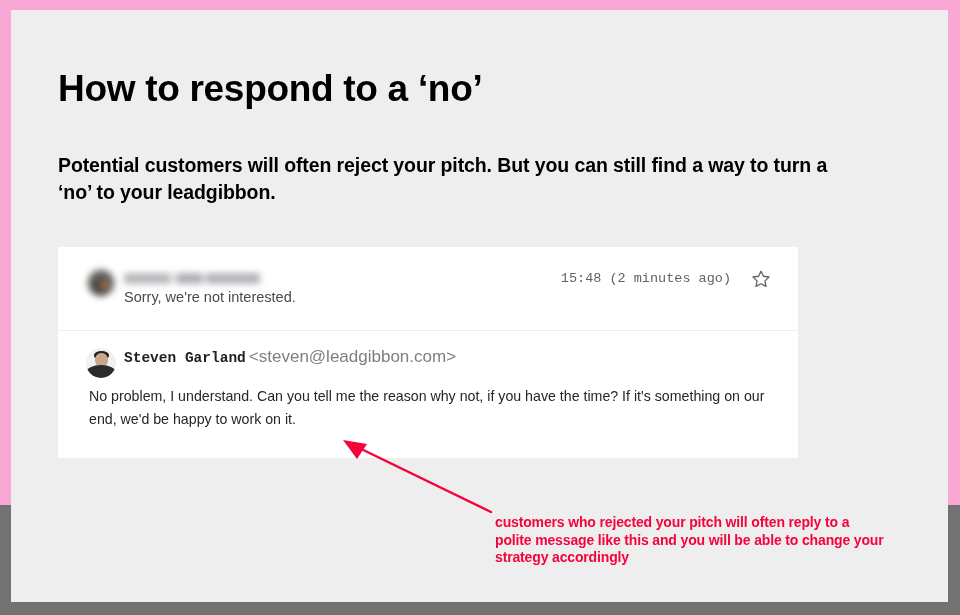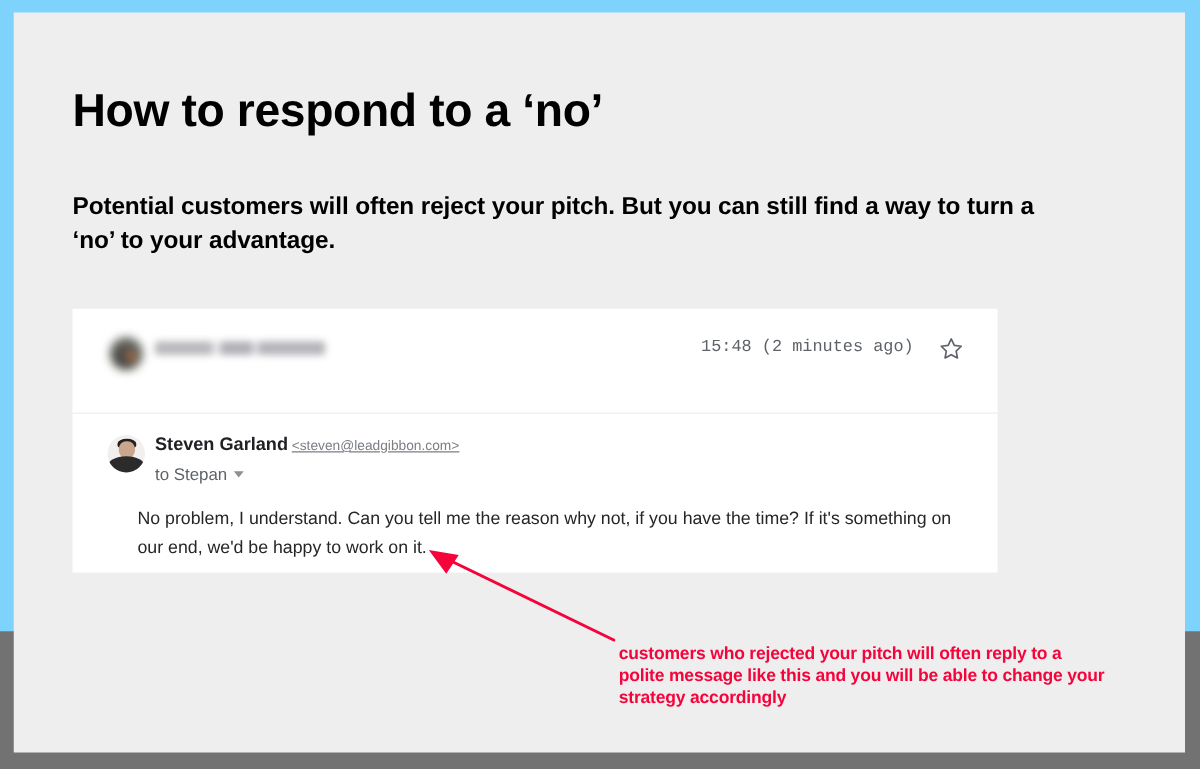--- a/index.html
+++ b/index.html
@@ -15,21 +15,21 @@
     font-family: "Liberation Sans", sans-serif;
     -webkit-font-smoothing: antialiased;
   }
 
   
   #screen {
     position: absolute;
     left: 0; top: 0;
     width: 960px;
     height: 505px;
-    background: #7dd3fc;
+    background: #f9a8d4;
   }
   #canvas {
     position: absolute;
     left: 11px;
     top: 10px;
     width: 937px;
     height: 592px;
     background: #eeeeee;
     overflow: hidden;
   }
@@ -180,47 +180,47 @@
     position: relative;
     margin-left: 66px;
     font-size: 14.5px;
     line-height: 19px;
     white-space: nowrap;
   }
   #reply-sender-name {
     font-weight: bold;
     color: #202124;
     font-size: 14.5px;
+    font-family: Liberation Mono, monospace;
   }
   #reply-sender-email {
     color: #7b7f84;
-    font-size: 11px;
+    font-size: 17px;
     margin-left: 3px;
-    text-decoration: underline;
   }
   #reply-recipient-row {
     position: relative;
     margin-left: 66px;
     margin-top: 5px;
     font-size: 13.5px;
     color: #5f6368;
     white-space: nowrap;
   }
   #recipient-caret {
     display: inline-block;
     margin-left: 5px;
     width: 0; height: 0;
     border-left: 4px solid transparent;
     border-right: 4px solid transparent;
     border-top: 5px solid #8d9196;
     vertical-align: 2px;
     cursor: pointer;
   }
   #reply-body {
-    margin-left: 52px;
+    margin-left: 31px;
     margin-top: 17px;
     margin-right: 22px;
     font-size: 14.2px;
     line-height: 23px;
     color: #262626;
   }
 
   
   #annotation-arrow {
     position: absolute;
@@ -243,49 +243,47 @@
   }
 </style>
 </head>
 <body>
 
 <div id="screen">
   <div id="canvas">
 
     <h1 id="page-title">How to respond to a ‘no’</h1>
 
-    <p id="page-subtitle">Potential customers will often reject your pitch. But you can still find a way to turn a ‘no’ to your advantage.</p>
+    <p id="page-subtitle">Potential customers will often reject your pitch. But you can still find a way to turn a ‘no’ to your leadgibbon.</p>
 
     <div id="email-card">
 
       <div id="msg-quoted" class="msg">
         <div id="avatar-quoted"></div>
         <div id="sender-name-quoted"></div>
+        <div id="snippet-quoted">Sorry, we're not interested.</div>
         <div id="timestamp-quoted">15:48 (2 minutes ago)</div>
         <div id="star-icon">
           <svg viewBox="0 0 24 24" width="20" height="20" aria-hidden="true">
             <path d="M12 2.6l2.95 6.1 6.65.92-4.85 4.65 1.18 6.6L12 17.72 6.07 20.87l1.18-6.6L2.4 9.62l6.65-.92z" fill="none" stroke="#5f6368" stroke-width="1.6" stroke-linejoin="round"></path>
           </svg>
         </div>
       </div>
 
       <div id="msg-reply" class="msg">
         <div id="avatar-reply">
           <div class="hair"></div>
           <div class="face"></div>
           <div class="body"></div>
         </div>
 
         <div id="reply-header-line">
           <span id="reply-sender-name">Steven Garland</span><span id="reply-sender-email">&lt;steven@leadgibbon.com&gt;</span>
         </div>
 
-        <div id="reply-recipient-row">
-          <span>to Stepan</span><span id="recipient-caret"></span>
-        </div>
 
         <div id="reply-body">No problem, I understand. Can you tell me the reason why not, if you have the time? If it's something on our end, we'd be happy to work on it.</div>
       </div>
 
     </div>
 
     <div id="annotation-arrow">
       <svg width="180" height="100" viewBox="0 0 180 100" aria-hidden="true">
         <line x1="160" y1="84" x2="22" y2="17" stroke="#f5043c" stroke-width="2.4" stroke-linecap="round"></line>
         <polygon points="12,12 36,16 26,31" fill="#f5043c"></polygon>

